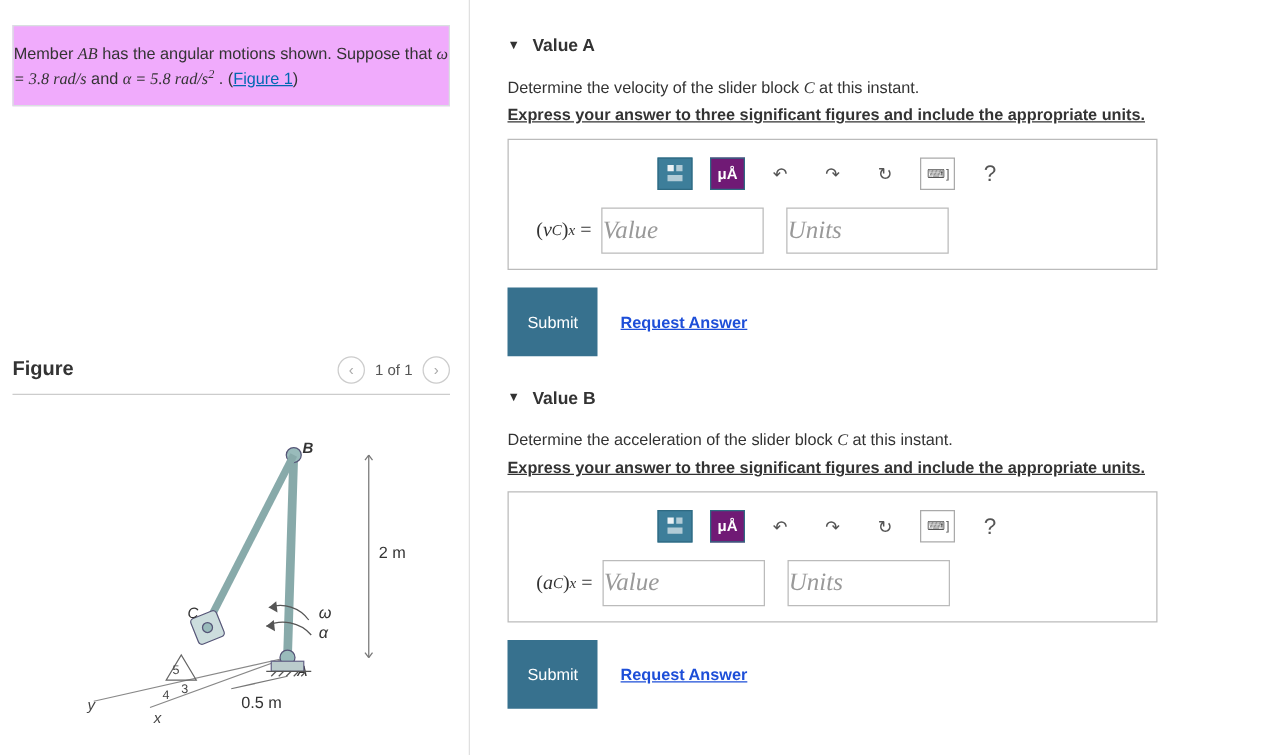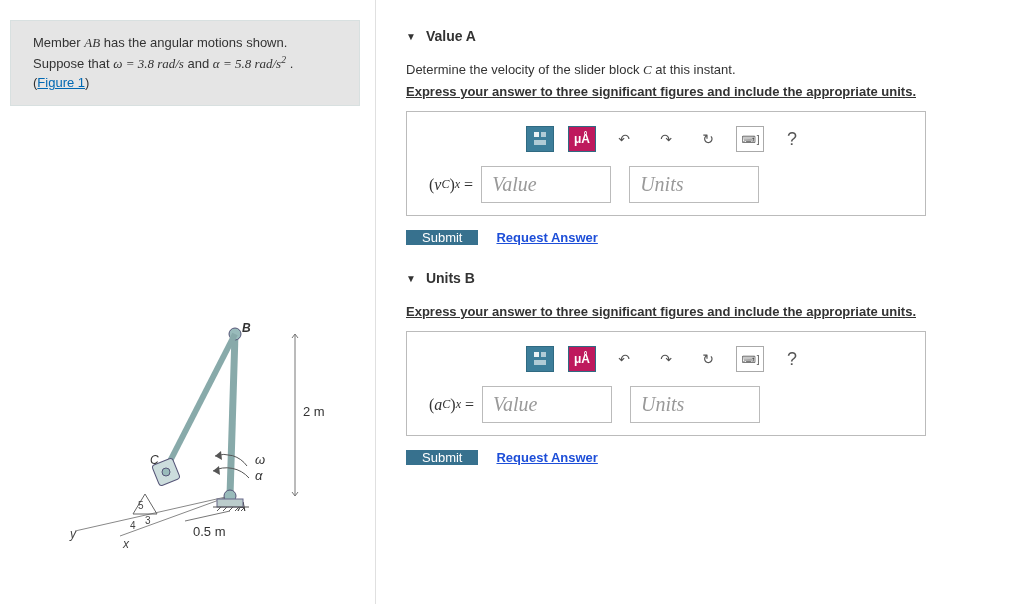--- a/index.html
+++ b/index.html
@@ -8,23 +8,23 @@
     font-family: Arial, Helvetica, sans-serif;
     font-size: 13px;
     color: #333;
     background: #fff;
     width: 1024px;
   }
   .page { display: flex; height: 604px; }
   .leftcol { width: 375px; padding: 20px 15px 20px 10px; }
   .rightcol { flex: 1; padding: 10px 20px 20px 30px; border-left: 1px solid #e0e0e0; overflow: hidden; }
   .problem-box {
-    background: #e5e5e5;
+    background: #f0abfc;
     border: 1px solid #d8e0e0;
-    padding: 12px 22px;
+    padding: 12px 0;
     font-size: 13px;
     line-height: 1.5;
     color: #333;
     margin-bottom: 40px;
   }
   .problem-box .link { color: #0068b3; text-decoration: underline; cursor: pointer; }
   .figure-header {
     display: flex; justify-content: space-between; align-items: center;
     border-bottom: 1px solid #ccc; padding-bottom: 8px; margin-bottom: 20px;
   }
@@ -42,59 +42,67 @@
   .part-head .caret { font-size: 10px; }
   .prompt { font-size: 13px; margin: 8px 0 6px 0; }
   .instr { font-size: 13px; font-weight: bold; margin-bottom: 12px; text-decoration: underline; }
 
   .answer-box { border: 1px solid #bbb; padding: 12px 14px; width: 520px; }
   .toolbar { display: flex; align-items: center; gap: 14px; justify-content: center; margin-bottom: 12px; height: 30px; }
   .tbtn {
     width: 28px; height: 26px; display: inline-flex; align-items: center; justify-content: center;
     font-size: 14px; color: #555;
   }
-  .tbtn.micro { background: #be185d; color: #fff; border: 1px solid #2f6a82; font-size: 12px; font-weight: bold; }
+  .tbtn.micro { background: #701a75; color: #fff; border: 1px solid #2f6a82; font-size: 12px; font-weight: bold; }
   .tbtn.frac { background: #3d7e9a; color: #fff; border: 1px solid #2f6a82; }
   .tbtn.kb { border: 1px solid #aaa; font-size: 10px; letter-spacing: -1px; }
   .tbtn.q { font-size: 18px; }
 
   .input-row { display: flex; align-items: stretch; }
   .lhs {
     padding: 6px 8px; font-family: 'Times New Roman', serif; font-size: 16px;
     display: flex; align-items: center;
   }
   .val-field, .unit-field {
-    border: 1px solid #bbb; padding: 6px 10px; font-family: 'Times New Roman', serif;
+    border: 1px solid #bbb; padding: 6px 0; font-family: 'Times New Roman', serif;
     font-size: 20px; font-style: italic; color: #999; min-width: 130px;
     display: flex; align-items: center;
   }
   .val-field { margin-right: 18px; }
 
   .submit-row { display: flex; align-items: center; gap: 18px; margin-top: 14px; }
   .submit-btn {
-    background: #37718e; color: #fff; border: none; padding: 0 16px;
+    background: #37718e; color: #fff; border: none; padding: 20px 16px;
     font-size: 13px; cursor: pointer;
   }
   .req-link { color: #1d4ed8; font-weight: bold; text-decoration: underline; font-size: 13px; cursor: pointer; }
 
   .ital { font-style: italic; font-family: 'Times New Roman', serif; }
   .sub { font-size: 0.75em; vertical-align: sub; }
   .sup { font-size: 0.75em; vertical-align: super; }
 </style>
 </head>
 <body>
 
 <div class="page">
   <div class="leftcol">
     <div class="problem-box">
       <span>Member </span><span class="ital">AB</span><span> has the angular motions shown. Suppose that </span><span class="ital">ω = 3.8 rad/s</span><span> and </span><span class="ital">α = 5.8 rad/s</span><span class="ital sup">2</span><span> . (</span><span class="link">Figure 1</span><span>)</span>
     </div>
 
     <div style="height:160px"></div>
 
+    <div class="figure-header">
+      <div class="figure-title">Figure</div>
+      <div class="fig-nav">
+        <span class="chev">‹</span>
+        <span>1 of 1</span>
+        <span class="chev">›</span>
+      </div>
+    </div>
 
     <div class="figure-body">
       <svg width="300" height="240" viewBox="0 0 300 240">
         <line x1="195" y1="180" x2="40" y2="215" stroke="#888"></line>
         <line x1="195" y1="180" x2="85" y2="220" stroke="#888"></line>
         <text x="35" y="222" font-size="12" font-style="italic" fill="#444">y</text>
         <text x="88" y="232" font-size="12" font-style="italic" fill="#444">x</text>
 
         <polygon points="98,198 110,178 122,198" fill="none" stroke="#666"></polygon>
         <text x="103" y="193" font-size="10" fill="#444">5</text>
@@ -179,21 +187,24 @@
 
       <div class="submit-row">
         <button class="submit-btn">Submit</button>
         <span class="req-link">Request Answer</span>
       </div>
     </div>
 
     <div class="part-block">
       <div class="part-head">
         <span class="caret">▼</span>
-        <span>Units B</span>
+        <span>Value B</span>
+      </div>
+      <div class="prompt">
+        <span>Determine the acceleration of the slider block </span><span class="ital">C</span><span> at this instant.</span>
       </div>
       <div class="instr">Express your answer to three significant figures and include the appropriate units.</div>
 
       <div class="answer-box">
         <div class="toolbar">
           <span class="tbtn frac">
             <svg width="16" height="16">
                 <rect x="2" y="1" width="5" height="5" fill="#fff" opacity="0.9"></rect>
                 <rect x="9" y="1" width="5" height="5" fill="#fff" opacity="0.6"></rect>
                 <rect x="2" y="9" width="12" height="5" fill="#fff" opacity="0.6"></rect>

